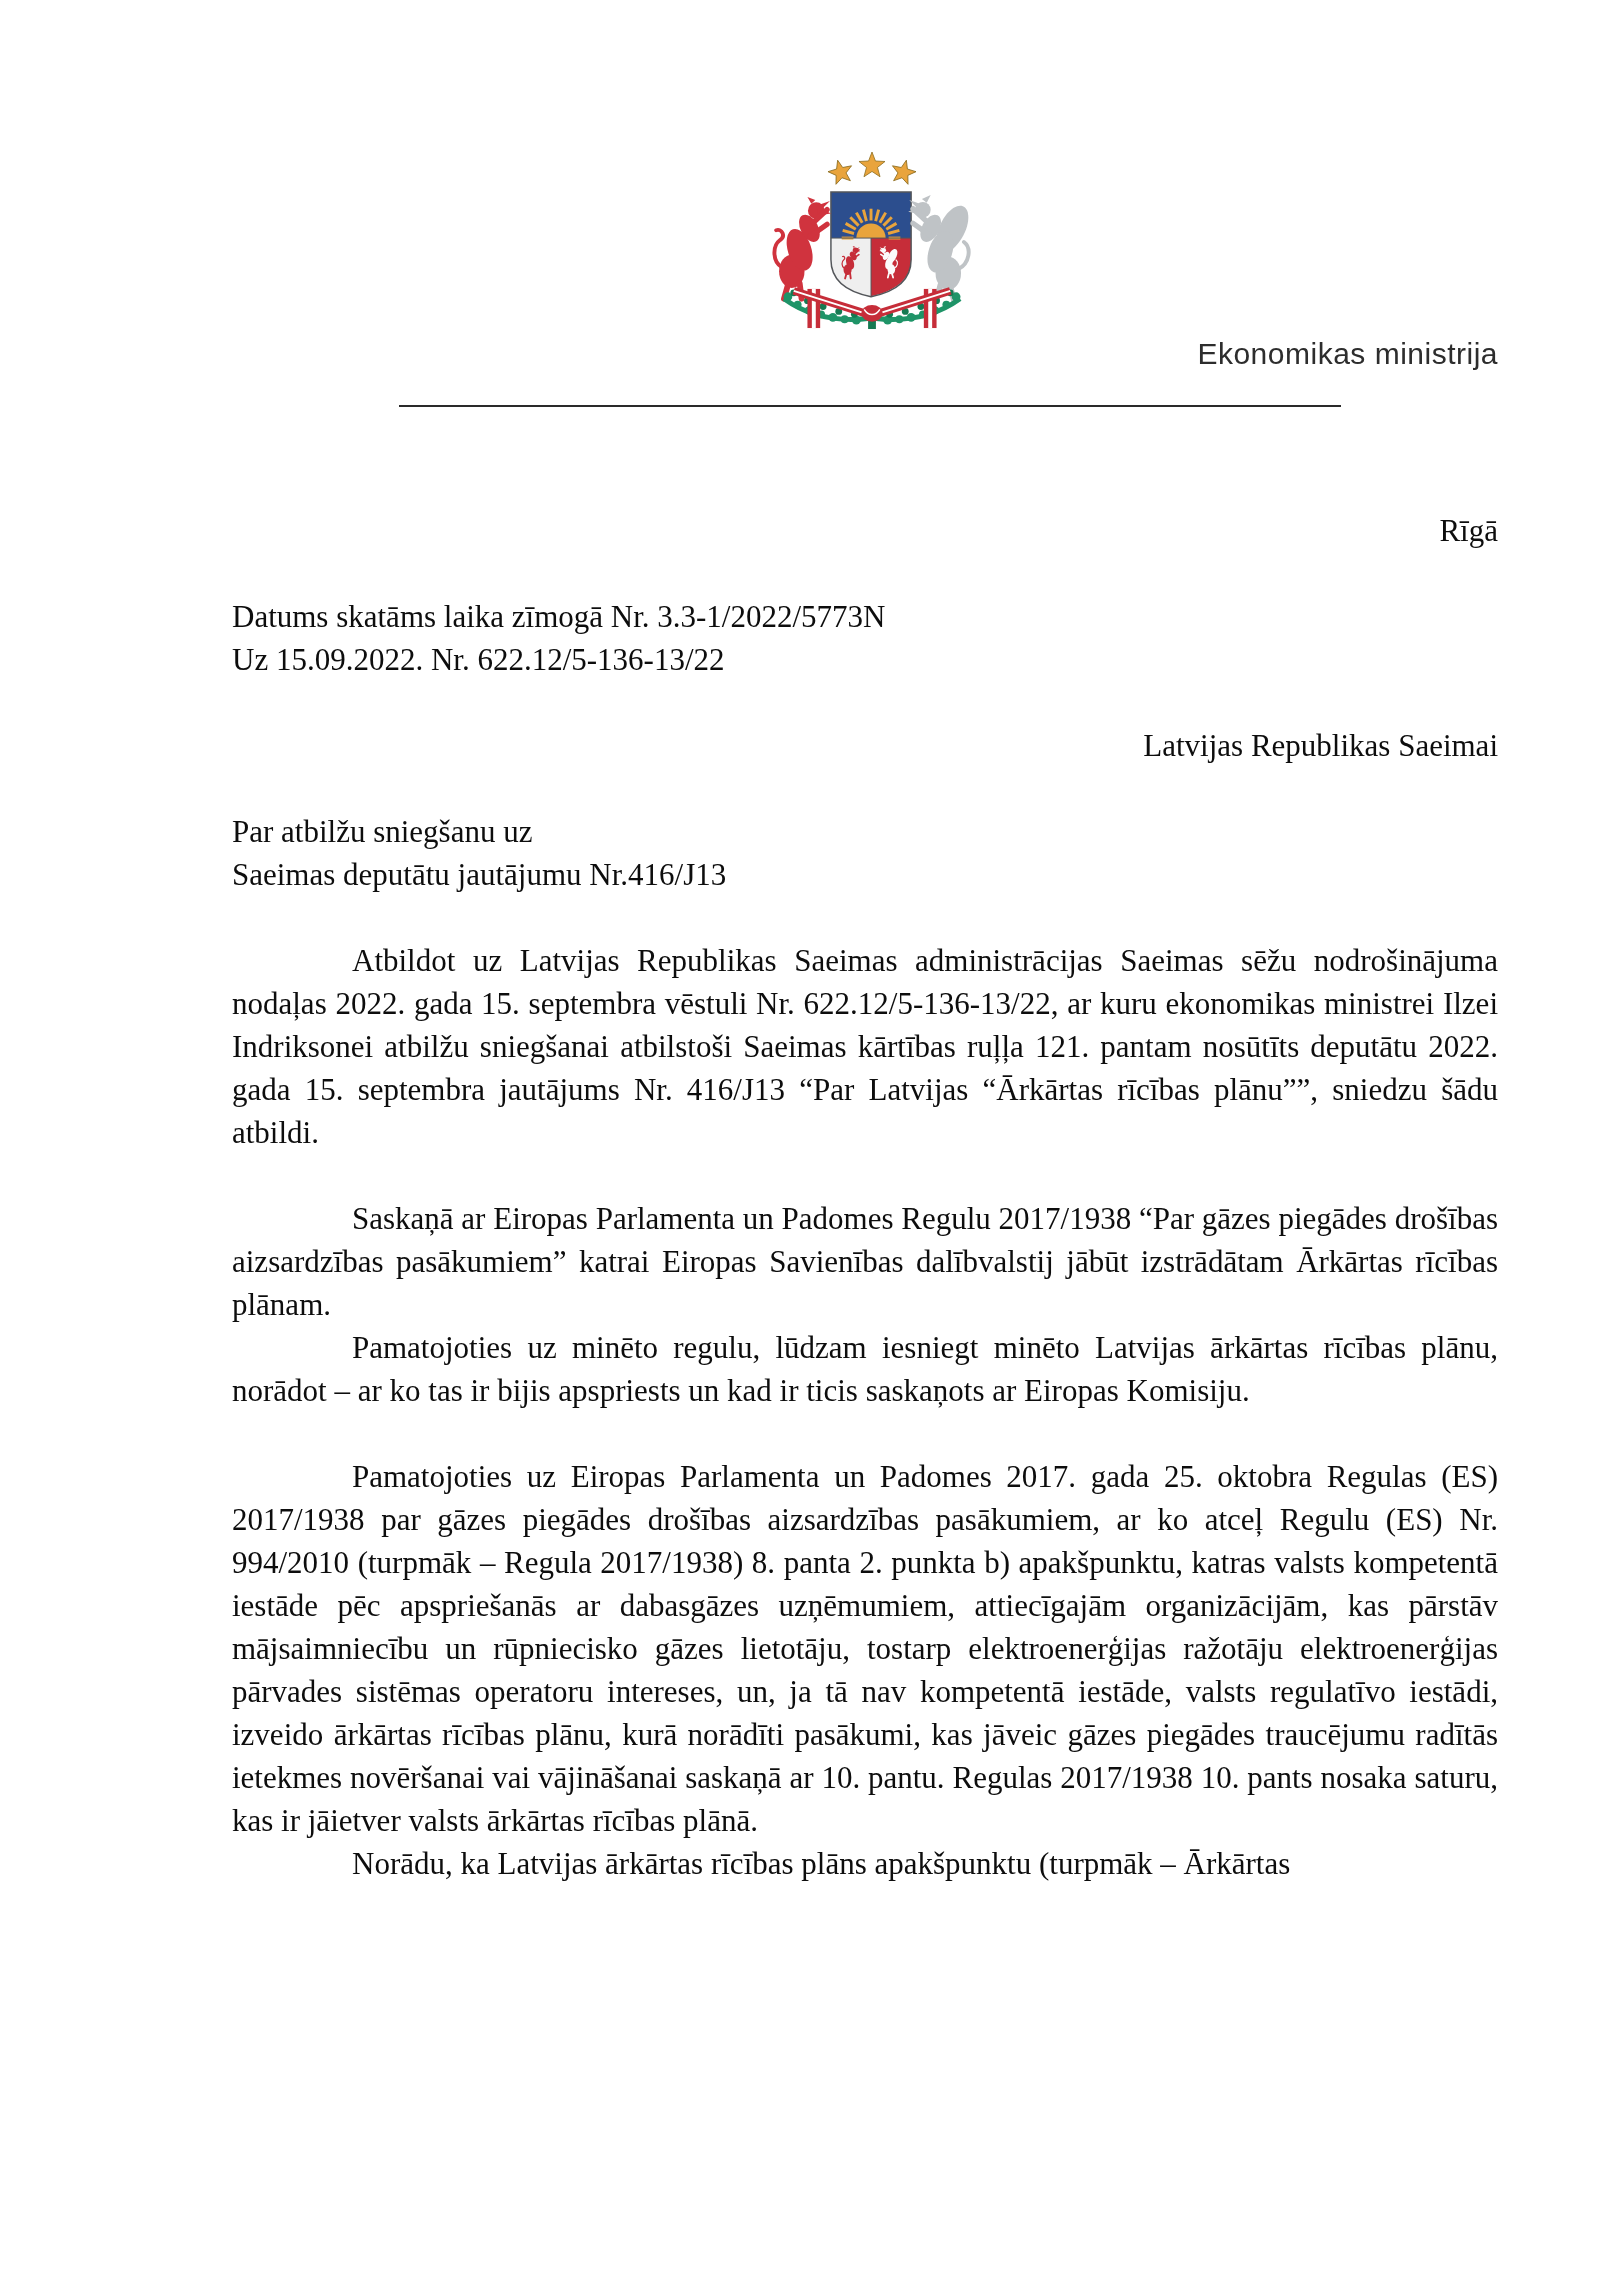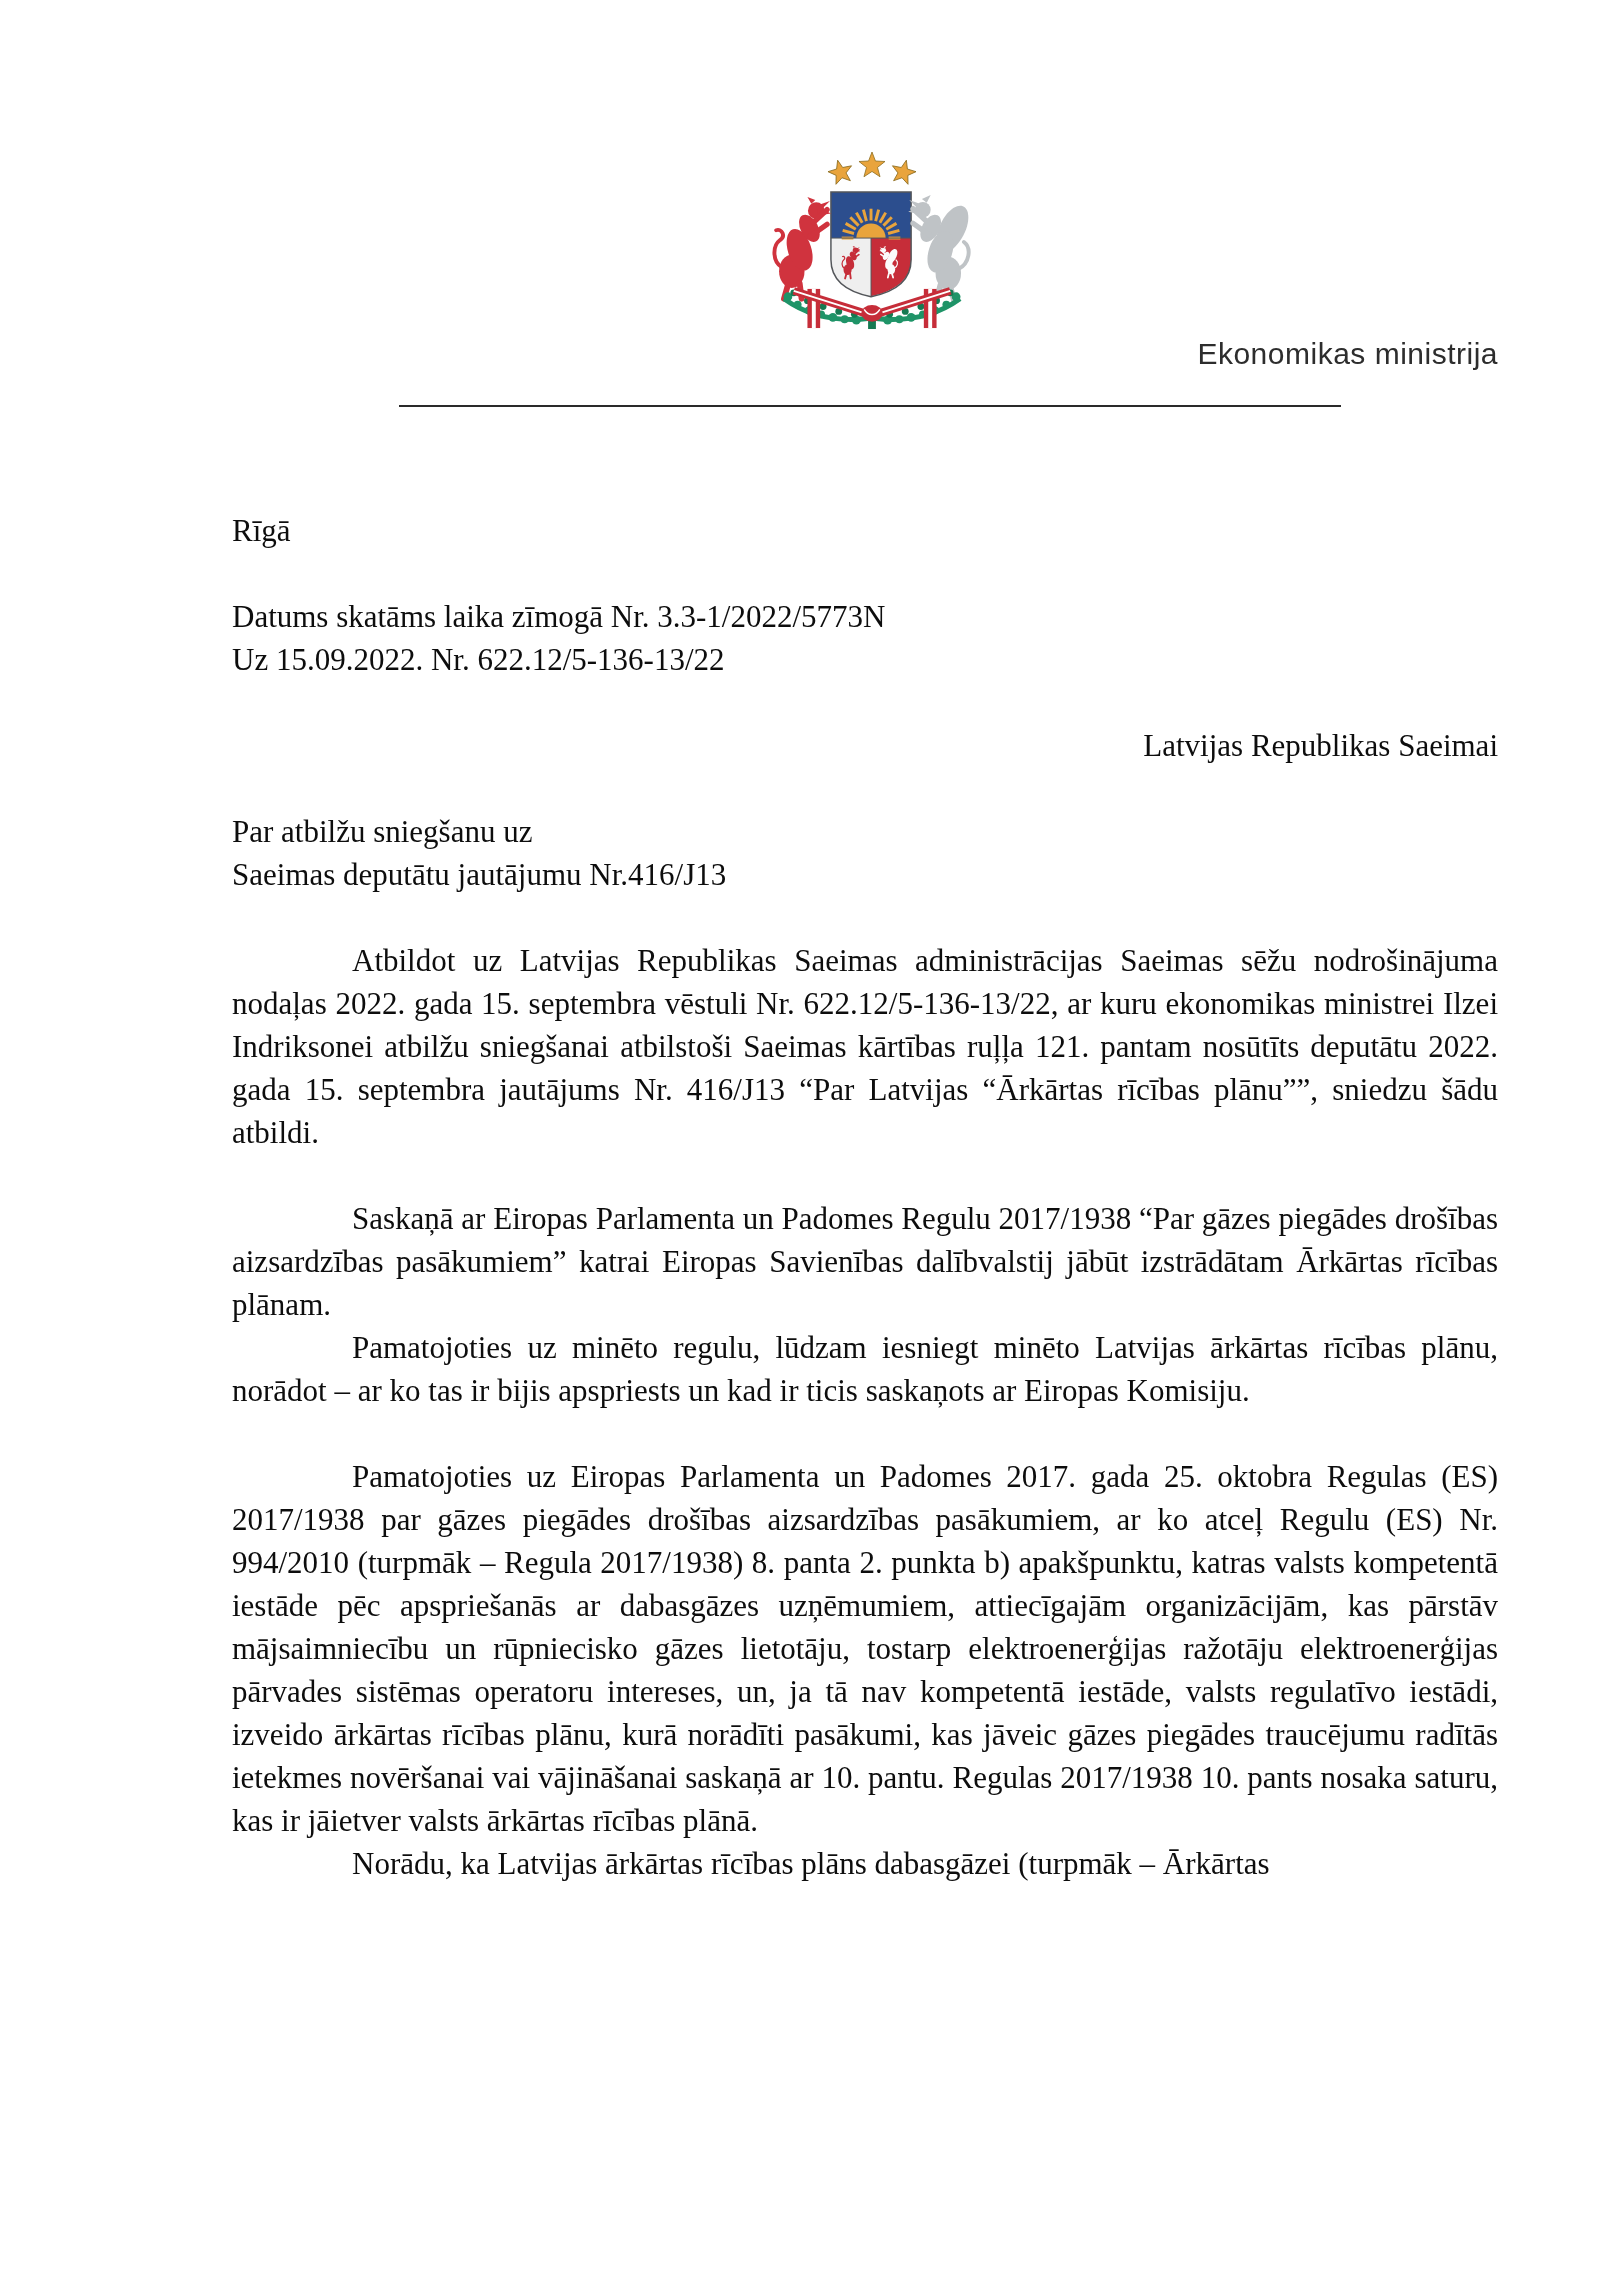--- a/index.html
+++ b/index.html
@@ -27,21 +27,21 @@
   .address {
     position:absolute; left:232px; top:435px; width:1266px;
     text-align:center; font-size:21.6px; line-height:25.5px;
   }
   .letter {
     position:absolute; left:232px; top:509px; width:1266px;
     font-size:31px; line-height:43px;
   }
   .letter p { margin:0; text-align:justify; text-indent:120px; }
   .sp { height:43px; }
-  .center { text-align:left; }
+  .center { text-align:right; }
   .right { text-align:right; }
   .bold { font-weight:normal; }
   .italic { }
 </style>
 </head>
 <body>
 
 <div class="page">
 
   <svg class="emblem" viewBox="0 0 220 182" xmlns="http://www.w3.org/2000/svg" aria-hidden="true">
@@ -174,17 +174,17 @@
     <div class="sp"></div>
     <div class="italic">Par atbilžu sniegšanu uz</div>
     <div class="italic">Saeimas deputātu jautājumu Nr.416/J13</div>
     <div class="sp"></div>
     <p>Atbildot uz Latvijas Republikas Saeimas administrācijas Saeimas sēžu nodrošinājuma nodaļas 2022. gada 15. septembra vēstuli Nr. 622.12/5-136-13/22, ar kuru ekonomikas ministrei Ilzei Indriksonei atbilžu sniegšanai atbilstoši Saeimas kārtības ruļļa 121. pantam nosūtīts deputātu 2022. gada 15. septembra jautājums Nr. 416/J13 “Par Latvijas “Ārkārtas rīcības plānu””, sniedzu šādu atbildi.</p>
     <div class="sp"></div>
     <p class="italic">Saskaņā ar Eiropas Parlamenta un Padomes Regulu 2017/1938 “Par gāzes piegādes drošības aizsardzības pasākumiem” katrai Eiropas Savienības dalībvalstij jābūt izstrādātam Ārkārtas rīcības plānam.</p>
     <p class="italic">Pamatojoties uz minēto regulu, lūdzam iesniegt minēto Latvijas ārkārtas rīcības plānu, norādot – ar ko tas ir bijis apspriests un kad ir ticis saskaņots ar Eiropas Komisiju.</p>
     <div class="sp"></div>
     <p>Pamatojoties uz Eiropas Parlamenta un Padomes 2017. gada 25. oktobra Regulas (ES) 2017/1938 par gāzes piegādes drošības aizsardzības pasākumiem, ar ko atceļ Regulu (ES) Nr. 994/2010 (turpmāk – Regula 2017/1938) 8. panta 2. punkta b) apakšpunktu, katras valsts kompetentā iestāde pēc apspriešanās ar dabasgāzes uzņēmumiem, attiecīgajām organizācijām, kas pārstāv mājsaimniecību un rūpniecisko gāzes lietotāju, tostarp elektroenerģijas ražotāju elektroenerģijas pārvades sistēmas operatoru intereses, un, ja tā nav kompetentā iestāde, valsts regulatīvo iestādi, izveido ārkārtas rīcības plānu, kurā norādīti pasākumi, kas jāveic gāzes piegādes traucējumu radītās ietekmes novēršanai vai vājināšanai saskaņā ar 10. pantu. Regulas 2017/1938 10. pants nosaka saturu, kas ir jāietver valsts ārkārtas rīcības plānā.</p>
-    <p>Norādu, ka Latvijas ārkārtas rīcības plāns dabasgāzei (turpmāk – Ārkārtas</p>
+    <p>Norādu, ka Latvijas ārkārtas rīcības plāns apakšpunktu (turpmāk – Ārkārtas</p>
   </div>
 
 </div>
 
 
 </body></html>

